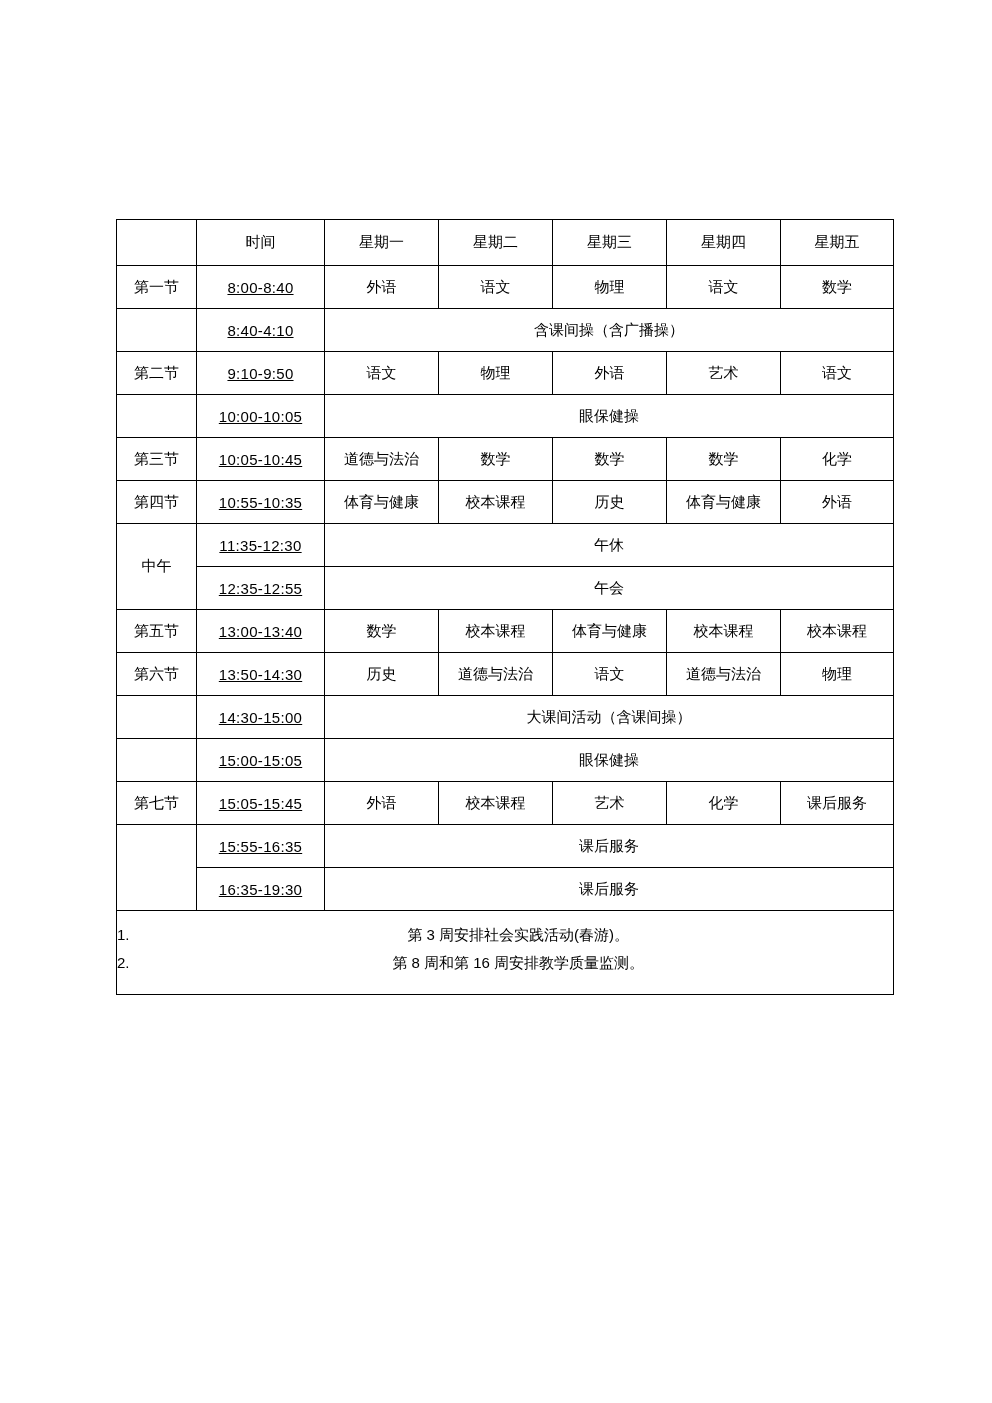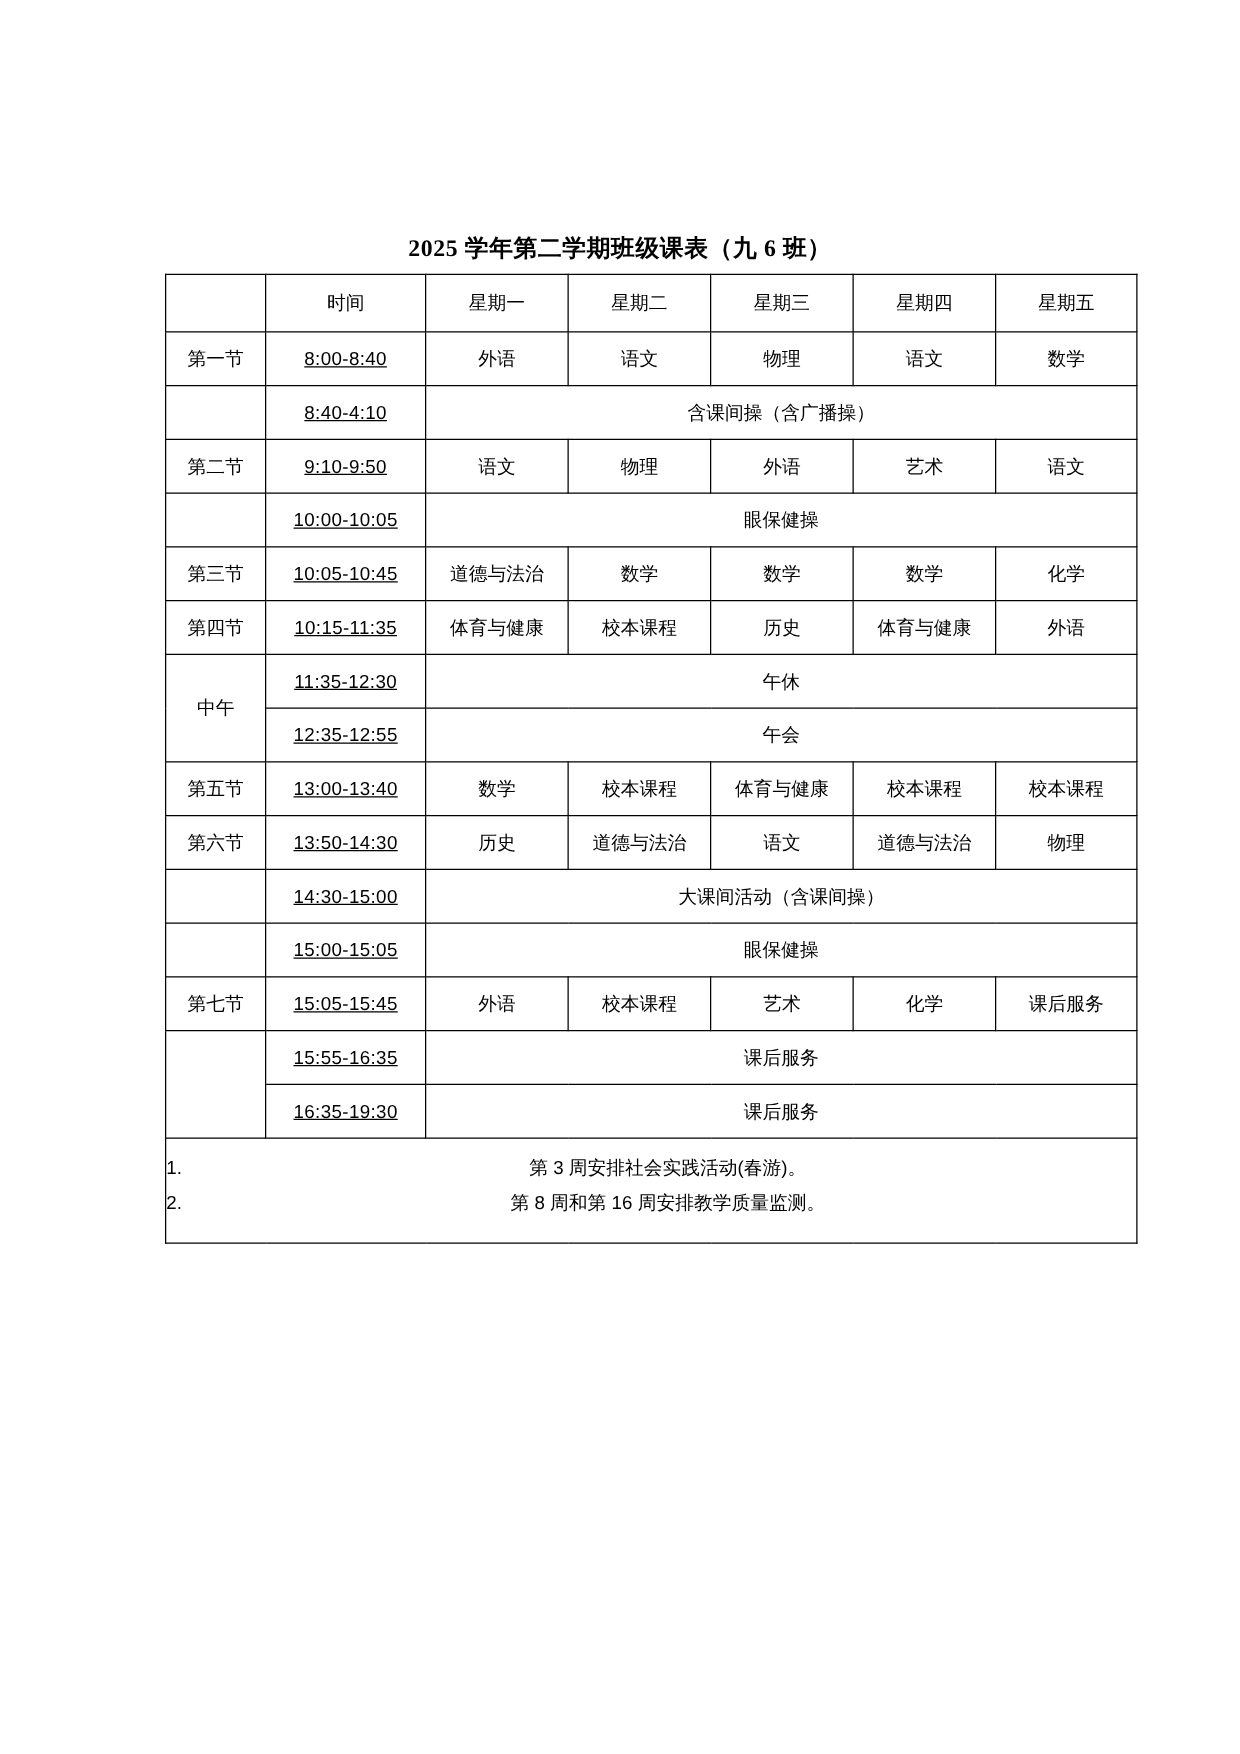--- a/index.html
+++ b/index.html
@@ -26,21 +26,21 @@
     width: 100%;
     text-align: center;
     font-size: 19px;
     font-weight: 600;
     letter-spacing: 0.5px;
     font-family: "Liberation Serif", serif;
   }
   table.timetable {
     position: absolute;
     top: 219px;
-    left: 132px;
+    left: 116px;
     width: 777px;
     border-collapse: collapse;
     table-layout: fixed;
     border-radius: 20px;
   }
   table.timetable td {
     border: 1.5px solid #000000;
     text-align: center;
     vertical-align: middle;
     font-size: 15px;
@@ -67,21 +67,20 @@
     flex: 0 0 auto;
     margin-right: 14px;
   }
   .note-text { flex: 1 1 auto; }
 </style>
 </head>
 <body>
 
 <div class="page">
 
-  <div class="doc-title">2025 学年第二学期班级课表（九 6 班）</div>
 
   <table class="timetable">
     <colgroup>
       <col style="width:80px">
       <col style="width:128px">
       <col style="width:114px">
       <col style="width:114px">
       <col style="width:114px">
       <col style="width:114px">
       <col style="width:113px">
@@ -135,21 +134,21 @@
       <td class="time-cell">10:05-10:45</td>
       <td>道德与法治</td>
       <td>数学</td>
       <td>数学</td>
       <td>数学</td>
       <td>化学</td>
     </tr>
 
     <tr class="data-row">
       <td>第四节</td>
-      <td class="time-cell">10:15-11:35</td>
+      <td class="time-cell">10:55-10:35</td>
       <td>体育与健康</td>
       <td>校本课程</td>
       <td>历史</td>
       <td>体育与健康</td>
       <td>外语</td>
     </tr>
 
     <tr class="data-row">
       <td rowspan="2">中午</td>
       <td class="time-cell">11:35-12:30</td>

